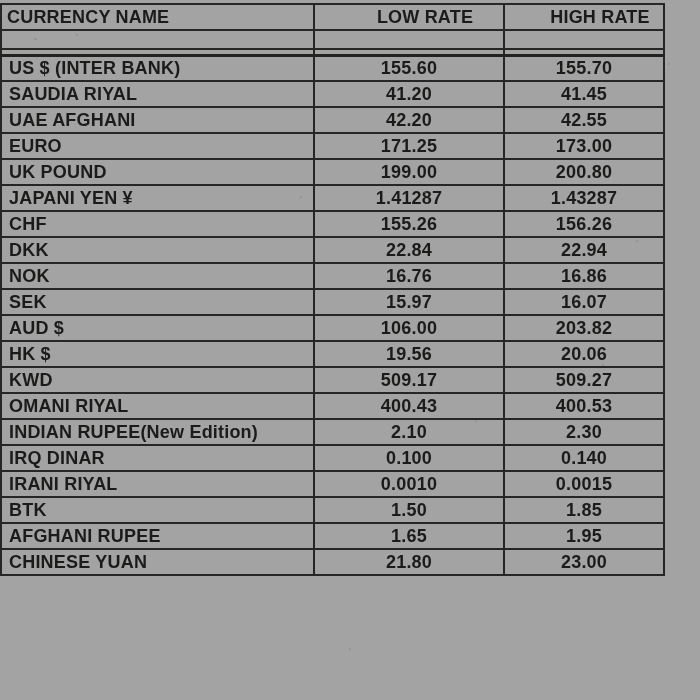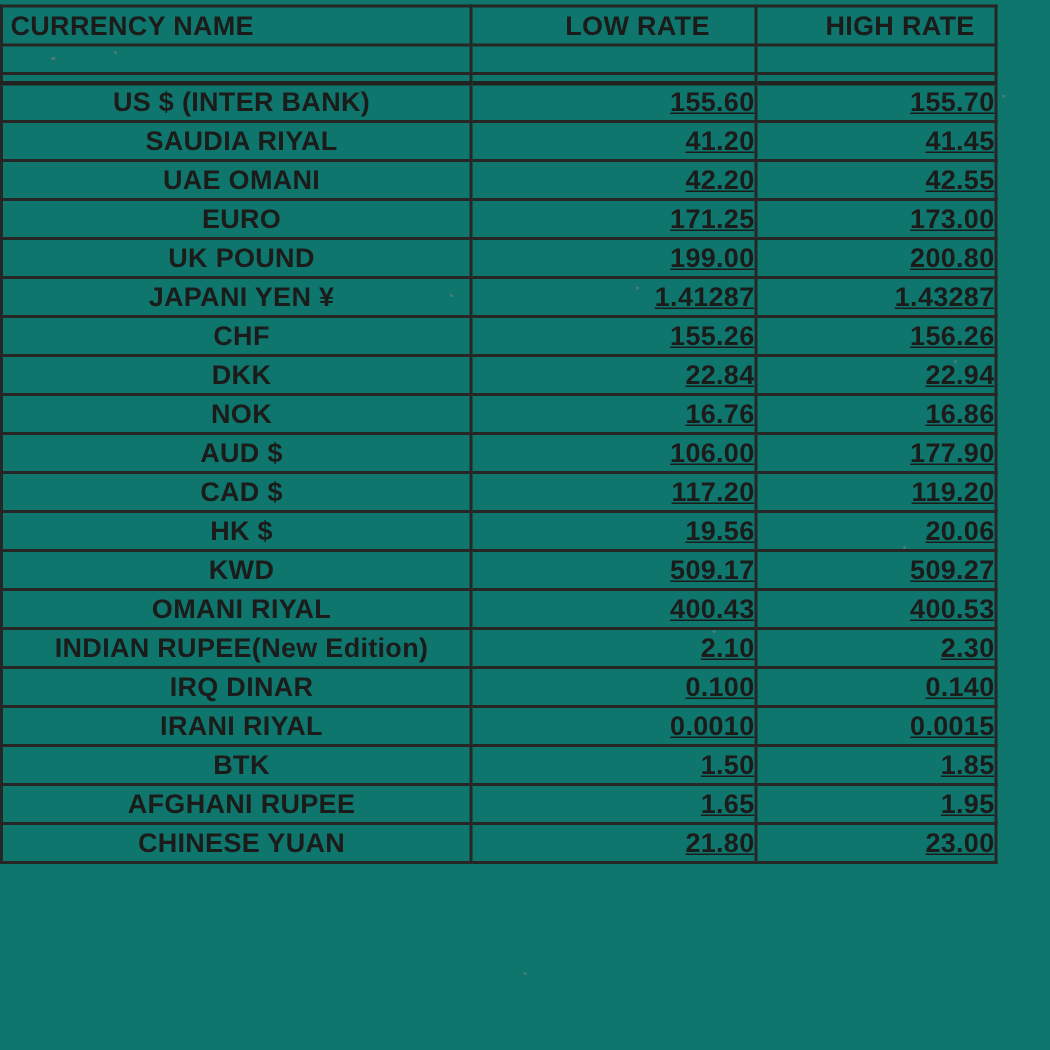--- a/index.html
+++ b/index.html
@@ -1,21 +1,21 @@
 <!DOCTYPE html>
 <html><head>
 <meta charset="utf-8">
 <style>
   * { margin: 0; padding: 0; box-sizing: border-box; }
   html, body { width: 700px; height: 700px; }
   body { background: #ffffff; font-family: "Liberation Sans", sans-serif; }
   .page {
     position: relative;
     width: 700px; height: 700px;
-    background: #0f766e;
+    background: #a3a3a3;
     overflow: hidden;
   }
   table.rates {
     position: absolute;
     top: 3px; left: 0;
     width: 663px;
     border-collapse: collapse;
     table-layout: fixed;
   }
   col.c-name { width: 313px; }
@@ -29,22 +29,22 @@
     letter-spacing: 0.2px;
     white-space: nowrap;
   }
   tr.header-row { height: 26px; }
   th.h-name { text-align: left; padding-left: 5px; }
   th.h-rate { text-align: center; padding-left: 32px; }
   tr.empty-row  { height: 19px; }
   tr.sliver-row { height: 6px; }
   tr.sliver-row td { border-bottom: 3px solid #222220; }
   tr.data-row { height: 26px; }
-  td.name { text-align: center; padding-left: 7px; }
-  td.rate { text-align: right; text-decoration: underline; }
+  td.name { text-align: left; padding-left: 7px; }
+  td.rate { text-align: center; }
   .speck {
     position: absolute;
     background: #84837d;
     border-radius: 50%;
     opacity: 0.55;
   }
 </style>
 </head>
 <body>
 
@@ -79,21 +79,21 @@
         <td class="name">US $ (INTER BANK)</td>
         <td class="rate">155.60</td>
         <td class="rate">155.70</td>
       </tr>
       <tr class="data-row">
         <td class="name">SAUDIA RIYAL</td>
         <td class="rate">41.20</td>
         <td class="rate">41.45</td>
       </tr>
       <tr class="data-row">
-        <td class="name">UAE OMANI</td>
+        <td class="name">UAE AFGHANI</td>
         <td class="rate">42.20</td>
         <td class="rate">42.55</td>
       </tr>
       <tr class="data-row">
         <td class="name">EURO</td>
         <td class="rate">171.25</td>
         <td class="rate">173.00</td>
       </tr>
       <tr class="data-row">
         <td class="name">UK POUND</td>
@@ -114,28 +114,28 @@
         <td class="name">DKK</td>
         <td class="rate">22.84</td>
         <td class="rate">22.94</td>
       </tr>
       <tr class="data-row">
         <td class="name">NOK</td>
         <td class="rate">16.76</td>
         <td class="rate">16.86</td>
       </tr>
       <tr class="data-row">
+        <td class="name">SEK</td>
+        <td class="rate">15.97</td>
+        <td class="rate">16.07</td>
+      </tr>
+      <tr class="data-row">
         <td class="name">AUD $</td>
         <td class="rate">106.00</td>
-        <td class="rate">177.90</td>
-      </tr>
-      <tr class="data-row">
-        <td class="name">CAD $</td>
-        <td class="rate">117.20</td>
-        <td class="rate">119.20</td>
+        <td class="rate">203.82</td>
       </tr>
       <tr class="data-row">
         <td class="name">HK $</td>
         <td class="rate">19.56</td>
         <td class="rate">20.06</td>
       </tr>
       <tr class="data-row">
         <td class="name">KWD</td>
         <td class="rate">509.17</td>
         <td class="rate">509.27</td>

